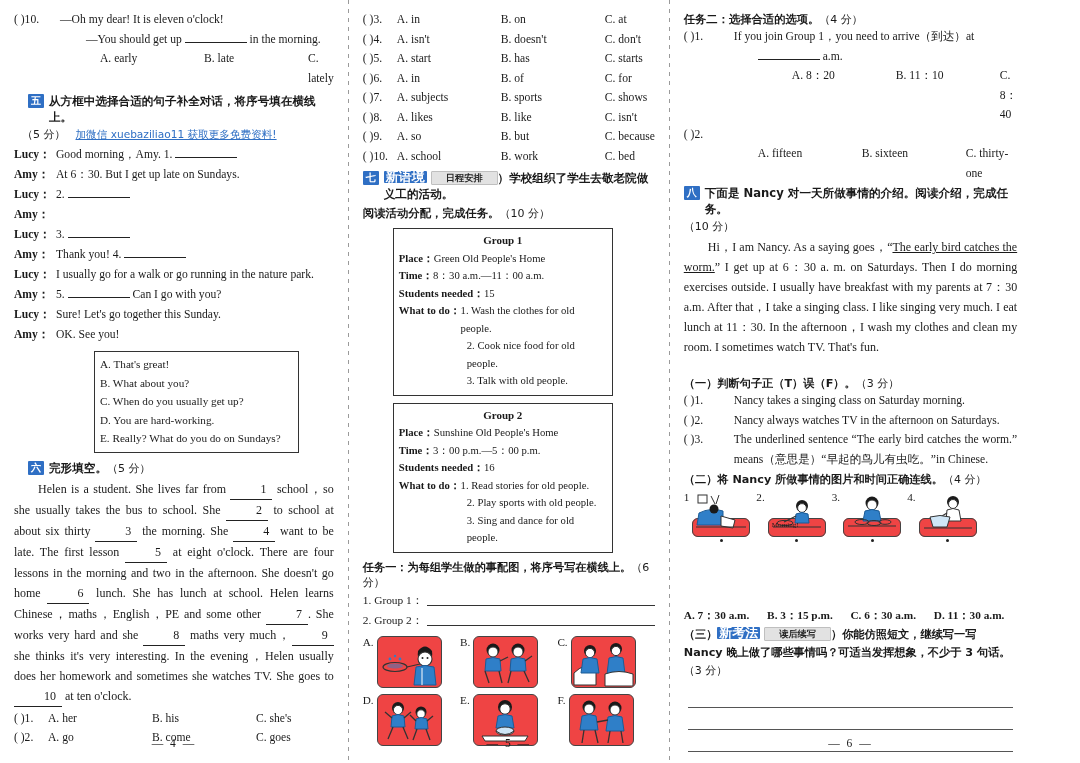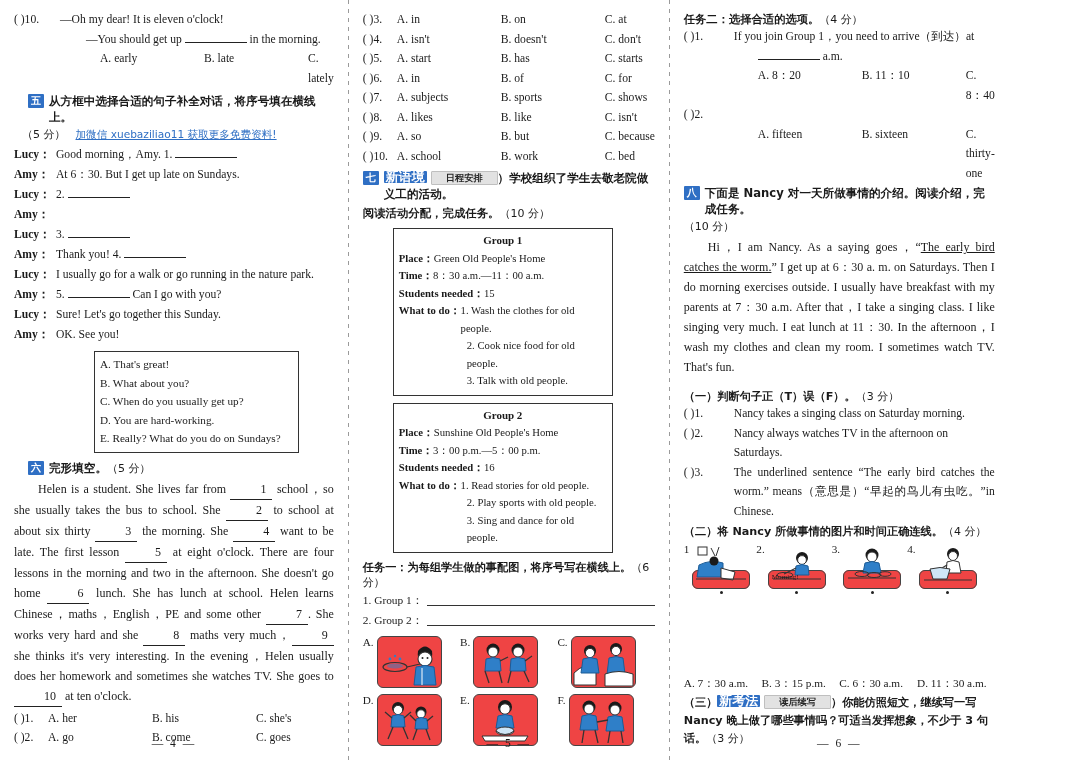--- a/index.html
+++ b/index.html
@@ -92,21 +92,21 @@
   .pic4 { width:58px; height:44px; }
   .pic-cap { position:absolute; top:2px; left:3px; font-size:7px; font-family:"Liberation Serif",serif; }
 
   .dotrow { display:flex; margin-top:2px; }
   .dot { width:3px; height:3px; border-radius:50%; background:#222; }
 
   .pgrid4 { display:flex; gap:6px; margin-top:4px; }
   .pcell4 { display:flex; align-items:flex-start; }
   .pcell4 .plab { font-size:11.2px; margin-right:3px; }
 
-  .ansrow { display:flex; font-size:11.3px; margin-top:20px; }
+  .ansrow { display:flex; font-size:11.3px; margin-top:4px;font-weight:bold; }
   .ansrow > div { flex:1; }
 
   .writelines { margin-top:6px; }
   .wline { border-bottom:1px solid #555; height:22px; margin:0 4px; }
 
   .footer { position:absolute; bottom:14px; left:0; right:0; text-align:center; font-size:11.5px; letter-spacing:2px; }
 
   .note-red { color:#c1272d; font-size:10.6px; font-family:"DejaVu Sans", sans-serif; }
   .ul-sol { text-decoration:underline; }
 </style>
@@ -447,21 +447,21 @@
 
     <div>
       <div class="q-row" style="white-space:normal">
         <span class="q-paren" style="flex:0 0 50px">(      )1.</span>
         <span style="flex:1">If you join Group 1，you need to arrive（到达）at</span>
       </div>
       <div class="ln" style="margin-left:74px">
         <span class="blank blank-m"></span>
         <span>a.m.</span>
       </div>
-      <div class="ln" style="margin-left:74px; display:flex">
+      <div class="ln" style="margin-left:108px; display:flex">
         <span class="opt-a">A. 8：20</span>
         <span class="opt-b">B. 11：10</span>
         <span>C. 8：40</span>
       </div>
     </div>
 
     <div>
       <div class="q-row" style="white-space:normal">
         <span class="q-paren" style="flex:0 0 50px">(      )2.</span>
       </div>
@@ -475,21 +475,21 @@
     <div class="sec-head" style="margin-left:0; margin-top:2px">
       <span class="badge-num">八</span>
       <span class="sec-title">下面是 Nancy 对一天所做事情的介绍。阅读介绍，完成任务。</span>
     </div>
     <div class="cn-n">（10 分）</div>
 
     <div class="para" style="margin-top:3px">
       <span>Hi，I am Nancy. As a saying goes，“</span><span style="text-decoration:underline">The early bird catches the worm.</span><span>” I get up at 6：30 a. m. on Saturdays. Then I do morning exercises outside. I usually have breakfast with my parents at 7：30 a.m. After that，I take a singing class. I like singing very much. I eat lunch at 11：30. In the afternoon，I wash my clothes and clean my room. I sometimes watch TV. That's fun.</span>
     </div>
 
-    <div class="cn" style="font-size:11.2px; margin-top:12px"><span>（一）判断句子正（T）误（F）。</span><span class="cn-n" style="font-weight:400">（3 分）</span></div>
+    <div class="cn" style="font-size:11.2px; margin-top:19px"><span>（一）判断句子正（T）误（F）。</span><span class="cn-n" style="font-weight:400">（3 分）</span></div>
 
     <div class="q-row" style="white-space:normal">
       <span class="q-paren" style="flex:0 0 50px">(      )1.</span>
       <span style="flex:1">Nancy takes a singing class on Saturday morning.</span>
     </div>
     <div class="q-row" style="white-space:normal">
       <span class="q-paren" style="flex:0 0 50px">(      )2.</span>
       <span style="flex:1">Nancy always watches TV in the afternoon on Saturdays.</span>
     </div>
     <div class="q-row" style="white-space:normal">

